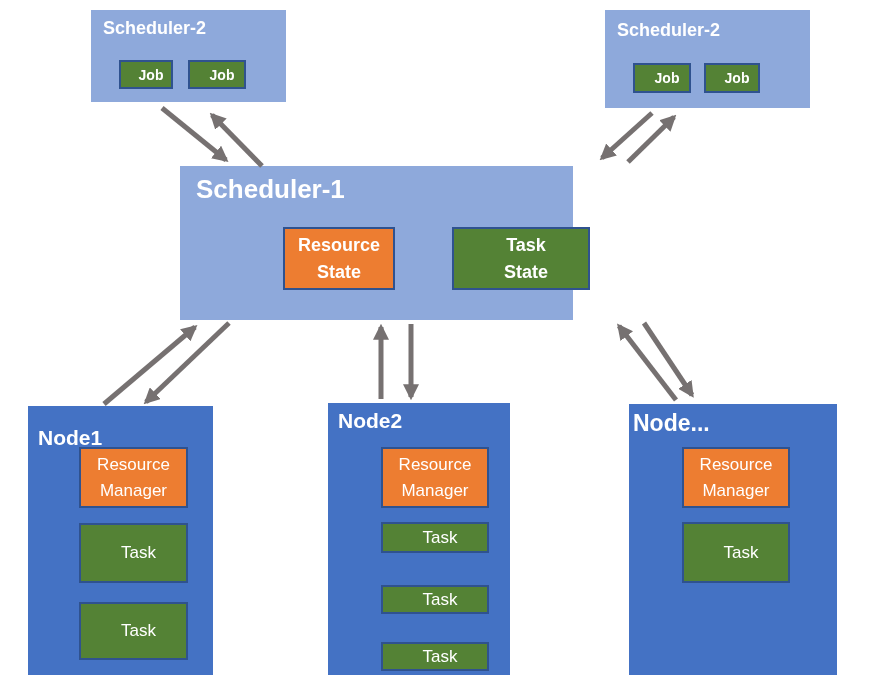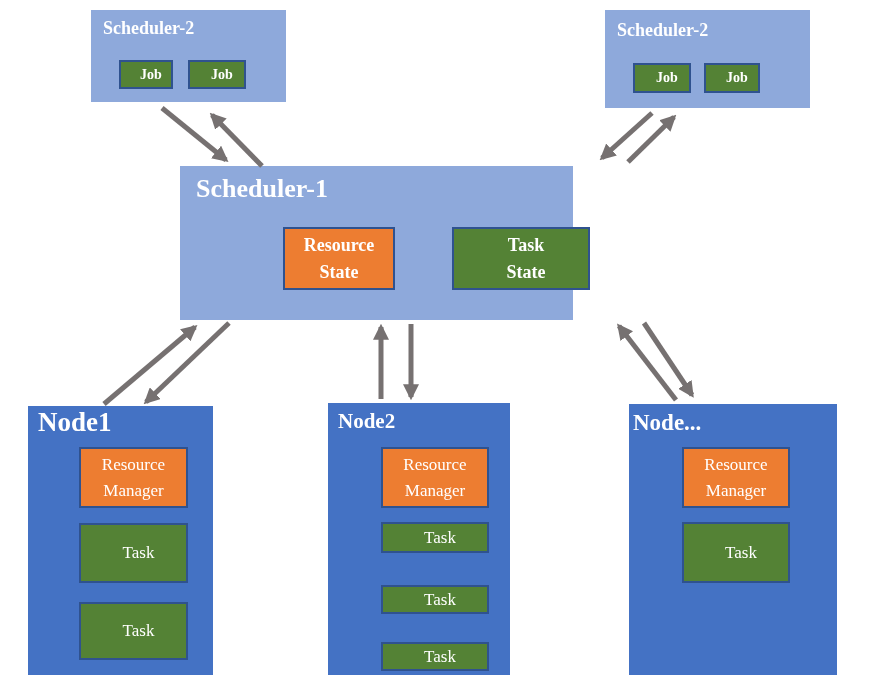--- a/index.html
+++ b/index.html
@@ -1,18 +1,18 @@
 <!DOCTYPE html>
 <html><head>
 <meta charset="utf-8">
 <style>
   html,body{margin:0;padding:0;background:#ffffff;}
   body{font-family:"Liberation Sans", sans-serif;}
   .canvas{position:relative;width:870px;height:686px;background:#fff;overflow:hidden;}
-  .box{position:absolute;box-sizing:border-box;font-family:Liberation Serif, serif;}
+  .box{position:absolute;box-sizing:border-box;}
   .sched{background:var(--scheduler-fill);}
   .node{background:var(--node-fill);}
   .title{position:absolute;color:var(--text);font-weight:bold;white-space:nowrap;}
   .inner{position:absolute;box-sizing:border-box;border:2px solid var(--inner-border);
          display:flex;align-items:center;justify-content:center;text-align:center;
          color:var(--text);}
   .green{background:var(--green-fill);padding-left:10px;}
   .orange{background:var(--orange-fill);text-align:center;}
   .job{font-size:14px;font-weight:bold;}
   .state{font-size:18px;font-weight:bold;line-height:1.45;white-space:pre-line;}
@@ -41,21 +41,21 @@
 
   <div class="box sched" style="left:180px;top:166px;width:393px;height:154px;">
     <div class="title" style="left:16px;top:8px;font-size:26px;">Scheduler-1</div>
     <div class="inner orange state" style="left:103px;top:61px;width:112px;height:63px;">Resource
 State</div>
     <div class="inner green state" style="left:272px;top:61px;width:138px;height:63px;">Task
 State</div>
   </div>
 
   <div class="box node" style="left:28px;top:406px;width:185px;height:269px;">
-    <div class="title" style="left:10px;top:1px;font-size:27px;">Node1</div>
+    <div class="title" style="left:10px;top:20px;font-size:21px;">Node1</div>
     <div class="inner orange rm" style="left:51px;top:41px;width:109px;height:61px;">Resource
 Manager</div>
     <div class="inner green task" style="left:51px;top:117px;width:109px;height:60px;">Task</div>
     <div class="inner green task" style="left:51px;top:196px;width:109px;height:58px;">Task</div>
   </div>
 
   <div class="box node" style="left:328px;top:403px;width:182px;height:272px;">
     <div class="title" style="left:10px;top:6px;font-size:21px;">Node2</div>
     <div class="inner orange rm" style="left:53px;top:44px;width:108px;height:61px;">Resource
 Manager</div>

